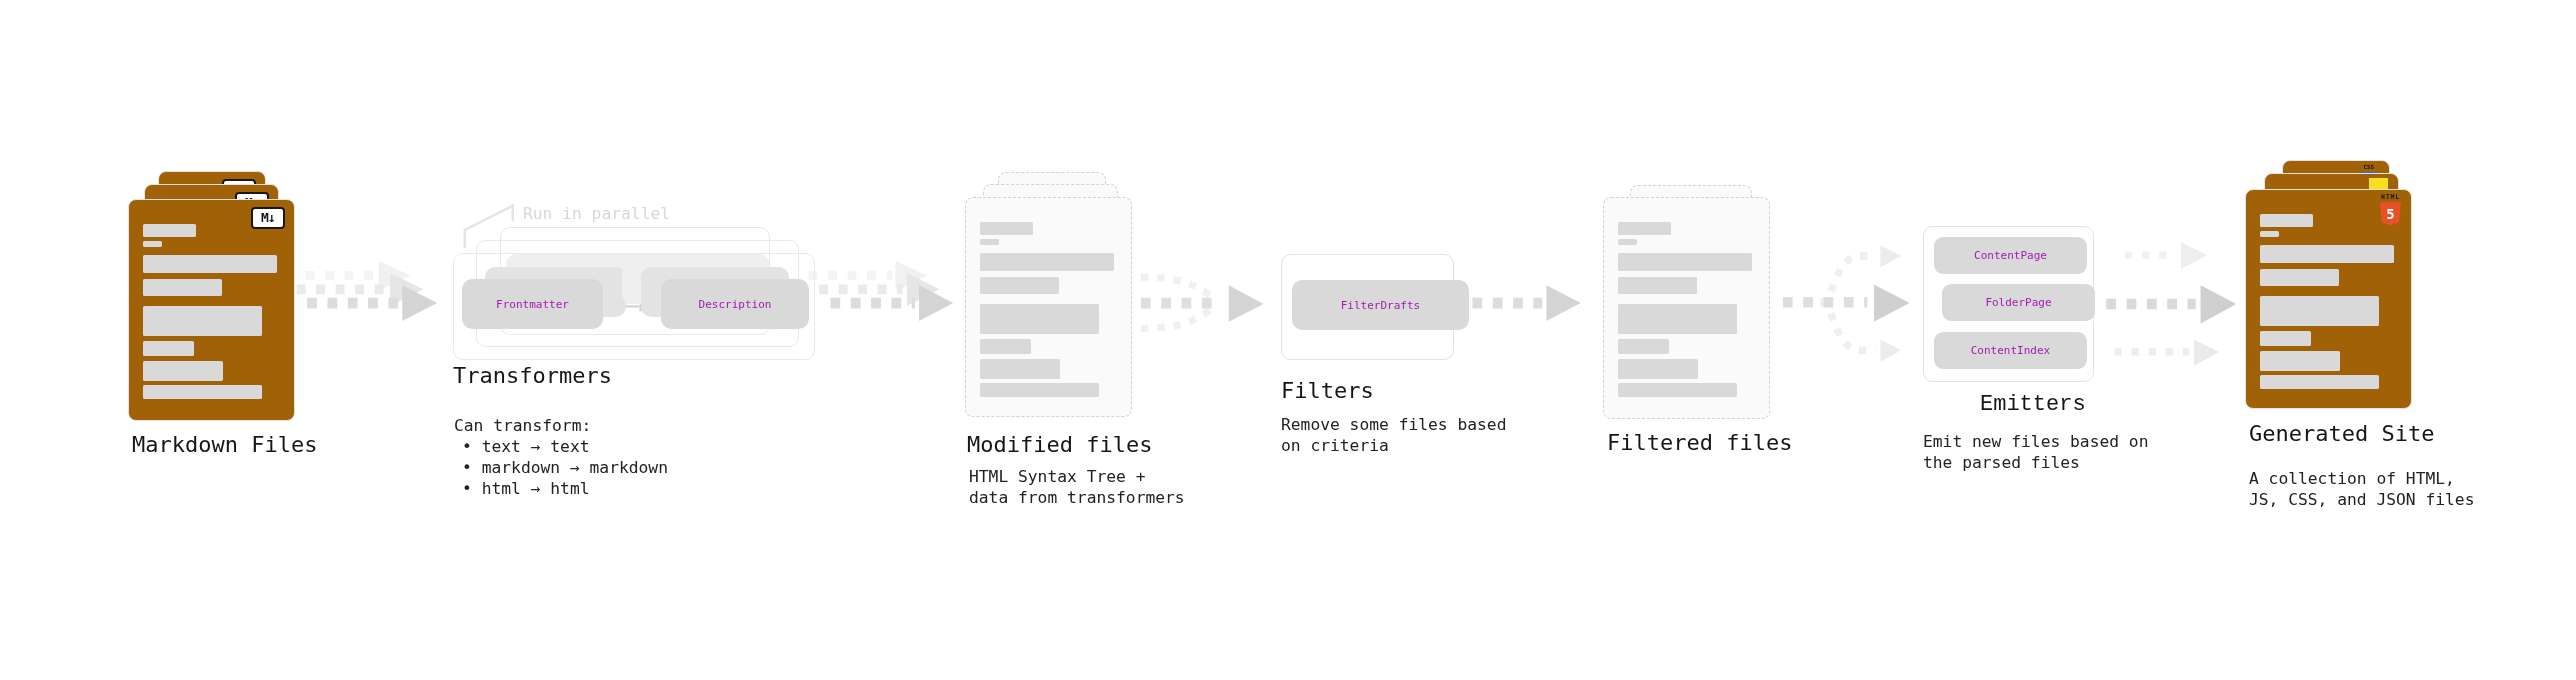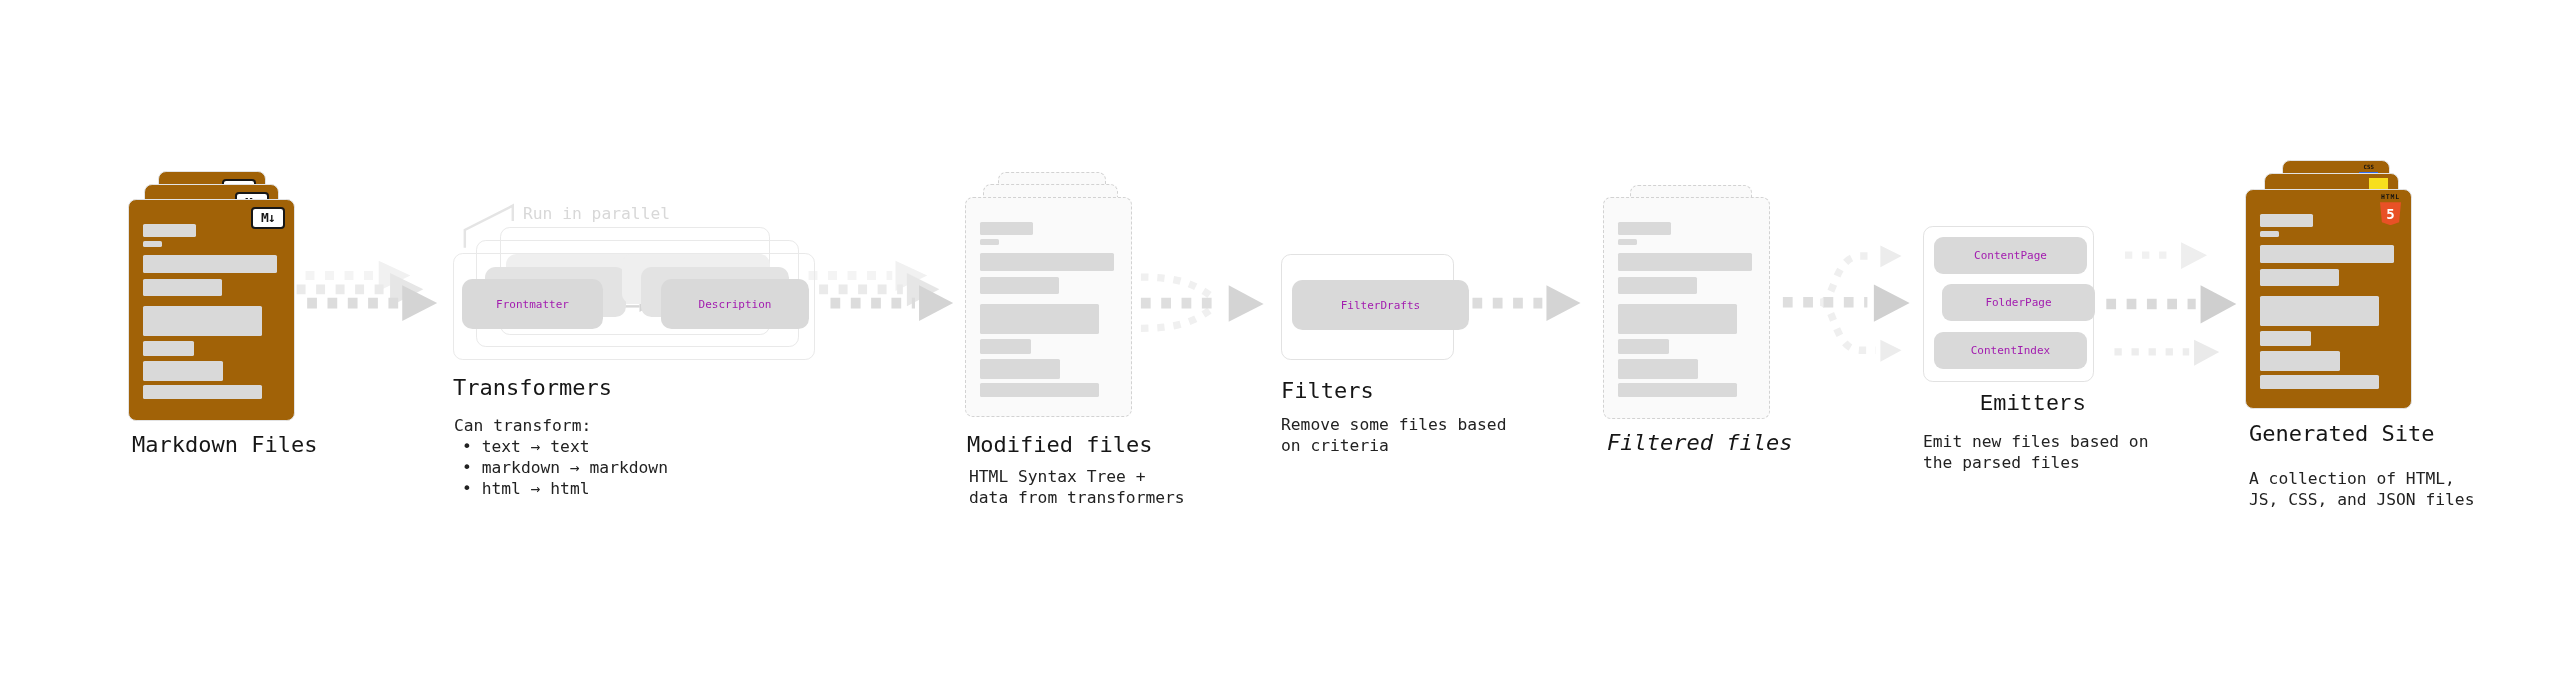--- a/index.html
+++ b/index.html
@@ -132,21 +132,21 @@
     <div class="gbox" style="left:453px;top:253px;width:362px;height:107px;"></div>
 
     <div class="pill ghost2" style="left:506px;top:254px;width:141px;height:50px;"></div>
     <div class="pill ghost1" style="left:485px;top:267px;width:141px;height:50px;"></div>
     <div class="pill" style="left:462px;top:279px;width:141px;height:50px;">Frontmatter</div>
 
     <div class="pill ghost2" style="left:622px;top:254px;width:148px;height:50px;"></div>
     <div class="pill ghost1" style="left:641px;top:267px;width:148px;height:50px;"></div>
     <div class="pill" style="left:661px;top:279px;width:148px;height:50px;">Description</div>
 
-    <div class="title" style="left:453px;top:375px;">Transformers</div>
+    <div class="title" style="left:453px;top:363px;">Transformers</div>
     <div class="desc" style="left:454px;top:415px;">
       <div>Can transform:</div>
       <div style="padding-left:8.1px;">• text → text</div>
       <div style="padding-left:8.1px;">• markdown → markdown</div>
       <div style="padding-left:8.1px;">• html → html</div>
     </div>
   </div>
 
   <div>
     <div class="card dashed" style="left:998px;top:172px;width:108px;height:203px;"></div>
@@ -183,21 +183,21 @@
     <div class="card dashed skeleton-host" style="left:1603px;top:197px;width:167px;height:222px;">
         <div class="skel-bar" style="left: 14px; top: 24.4px; width: 53px; height: 12.2px;"></div>
         <div class="skel-bar" style="left: 14px; top: 41px; width: 18.7px; height: 5.7px;"></div>
         <div class="skel-bar" style="left: 14px; top: 55px; width: 134px; height: 18px;"></div>
         <div class="skel-bar" style="left: 14px; top: 79px; width: 79px; height: 17px;"></div>
         <div class="skel-bar" style="left: 14px; top: 106px; width: 119px; height: 30px;"></div>
         <div class="skel-bar" style="left: 14px; top: 141px; width: 51px; height: 15.4px;"></div>
         <div class="skel-bar" style="left: 14px; top: 161px; width: 80px; height: 19.5px;"></div>
         <div class="skel-bar" style="left: 14px; top: 185px; width: 119px; height: 14px;"></div>
       </div>
-    <div class="title" style="left:1607px;top:430px;font-style:italic;">Filtered files</div>
+    <div class="title" style="left:1607px;top:430px;">Filtered files</div>
   </div>
 
   <div>
     <div class="fbox" style="left:1923px;top:226px;width:171px;height:156px;"></div>
     <div class="pill" style="left:1934px;top:237px;width:153px;height:37px;border-radius:9px;">ContentPage</div>
     <div class="pill" style="left:1934px;top:284px;width:153px;height:37px;border-radius:9px;margin-left:8px;">FolderPage</div>
     <div class="pill" style="left:1934px;top:332px;width:153px;height:37px;border-radius:9px;">ContentIndex</div>
     <div class="title" style="left:1980px;top:392px;font-family:Liberation Mono, monospace;">Emitters</div>
     <div class="desc" style="left:1923px;top:431px;">
       <div>Emit new files based on</div>

